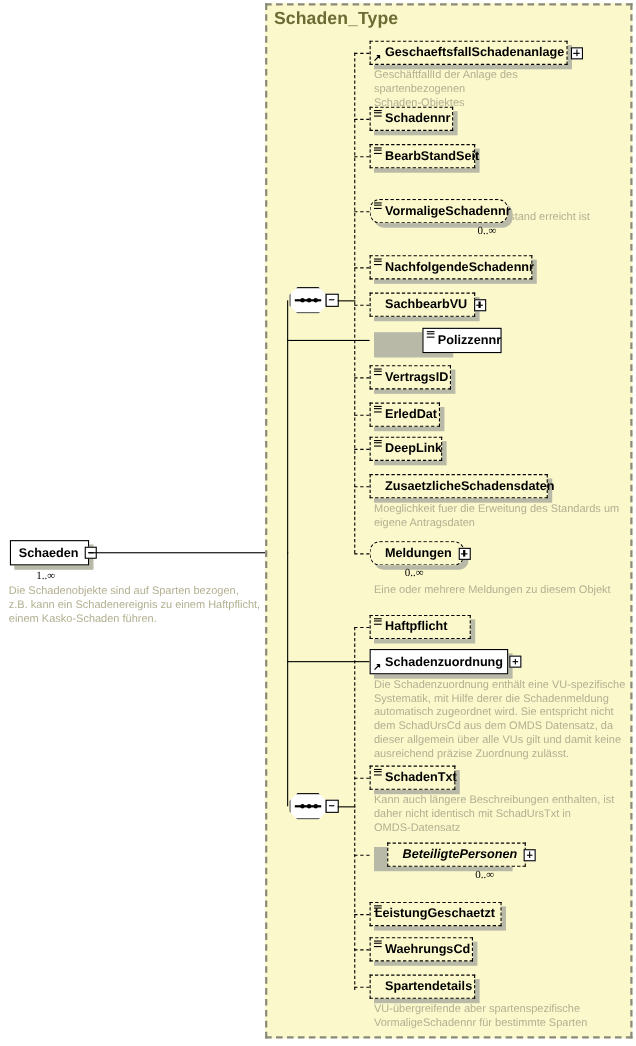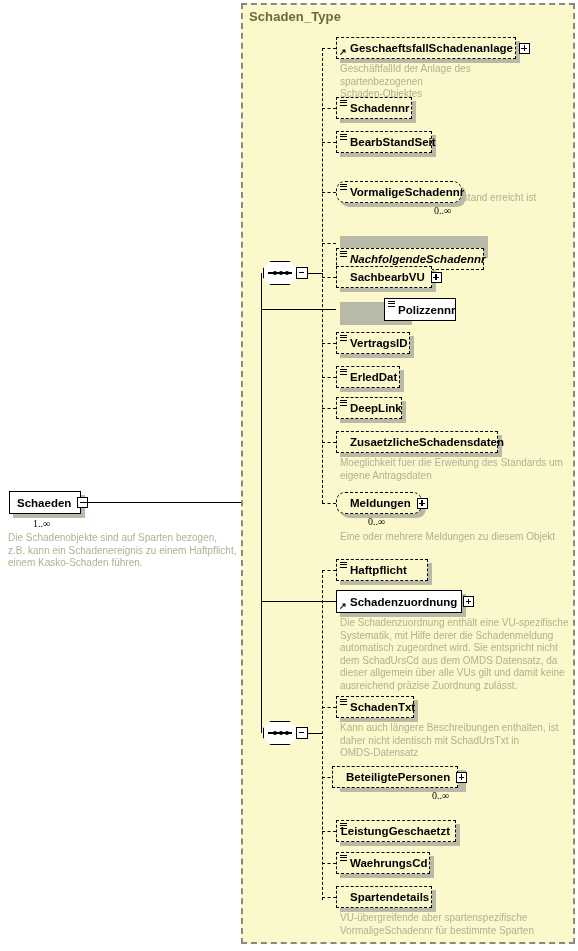--- a/index.html
+++ b/index.html
@@ -23,21 +23,21 @@
     width: 334px;
     height: 941px;
     background: #fbf8cc;
     border: 2px dashed #8a8a7a;
     box-sizing: border-box;
   }
   .type-label {
     position: absolute;
     left: 249px;
     top: 9px;
-    font-size: 13px;
+    font-size: 16px;
     font-weight: bold;
     color: #6b6b33;
     letter-spacing: 0.1px;
   }
 
   
   .node {
     position: absolute;
     box-sizing: border-box;
     background: #fbf8cc;
@@ -358,21 +358,21 @@
   <span class="attr-icon">
       <i></i>
       <i></i>
       <i></i>
     </span>
   <span class="node-label">VormaligeSchadennr</span>
 </div>
 <div class="cardinality" style="left:434px; top:205px;">0..∞</div>
 
 <div class="node-shadow" style="left:340px; top:236px; width:148px; height:22px;"></div>
-<div class="node" style="left:336px; top:248px; width:148px;font-style:italic;">
+<div class="node" style="left:336px; top:232px; width:148px;">
   <span class="attr-icon">
       <i></i>
       <i></i>
       <i></i>
     </span>
   <span class="node-label">NachfolgendeSchadennr</span>
 </div>
 
 <div class="node-shadow" style="left:340px; top:270px; width:96px; height:22px;"></div>
 <div class="node" style="left:336px; top:266px; width:96px;">
@@ -465,21 +465,21 @@
       <i></i>
       <i></i>
     </span>
   <span class="node-label">SchadenTxt</span>
 </div>
 <div class="doc" style="left:340px; top:722px; width:235px;">Kann auch längere Beschreibungen enthalten, ist
 daher nicht identisch mit SchadUrsTxt in
 OMDS-Datensatz</div>
 
 <div class="node-shadow" style="left:340px; top:770px; width:126px; height:22px;"></div>
-<div class="node" style="left:332px; top:766px; width:126px;">
+<div class="node" style="left:352px; top:766px; width:126px;font-style:italic;">
   <span class="node-label">BeteiligtePersonen</span>
   <span class="plusbox"></span>
 </div>
 <div class="cardinality" style="left:432px; top:790px;">0..∞</div>
 
 <div class="node-shadow" style="left:340px; top:824px; width:120px; height:22px;"></div>
 <div class="node" style="left:336px; top:820px; width:120px;justify-content:flex-end;">
   <span class="attr-icon">
       <i></i>
       <i></i>

